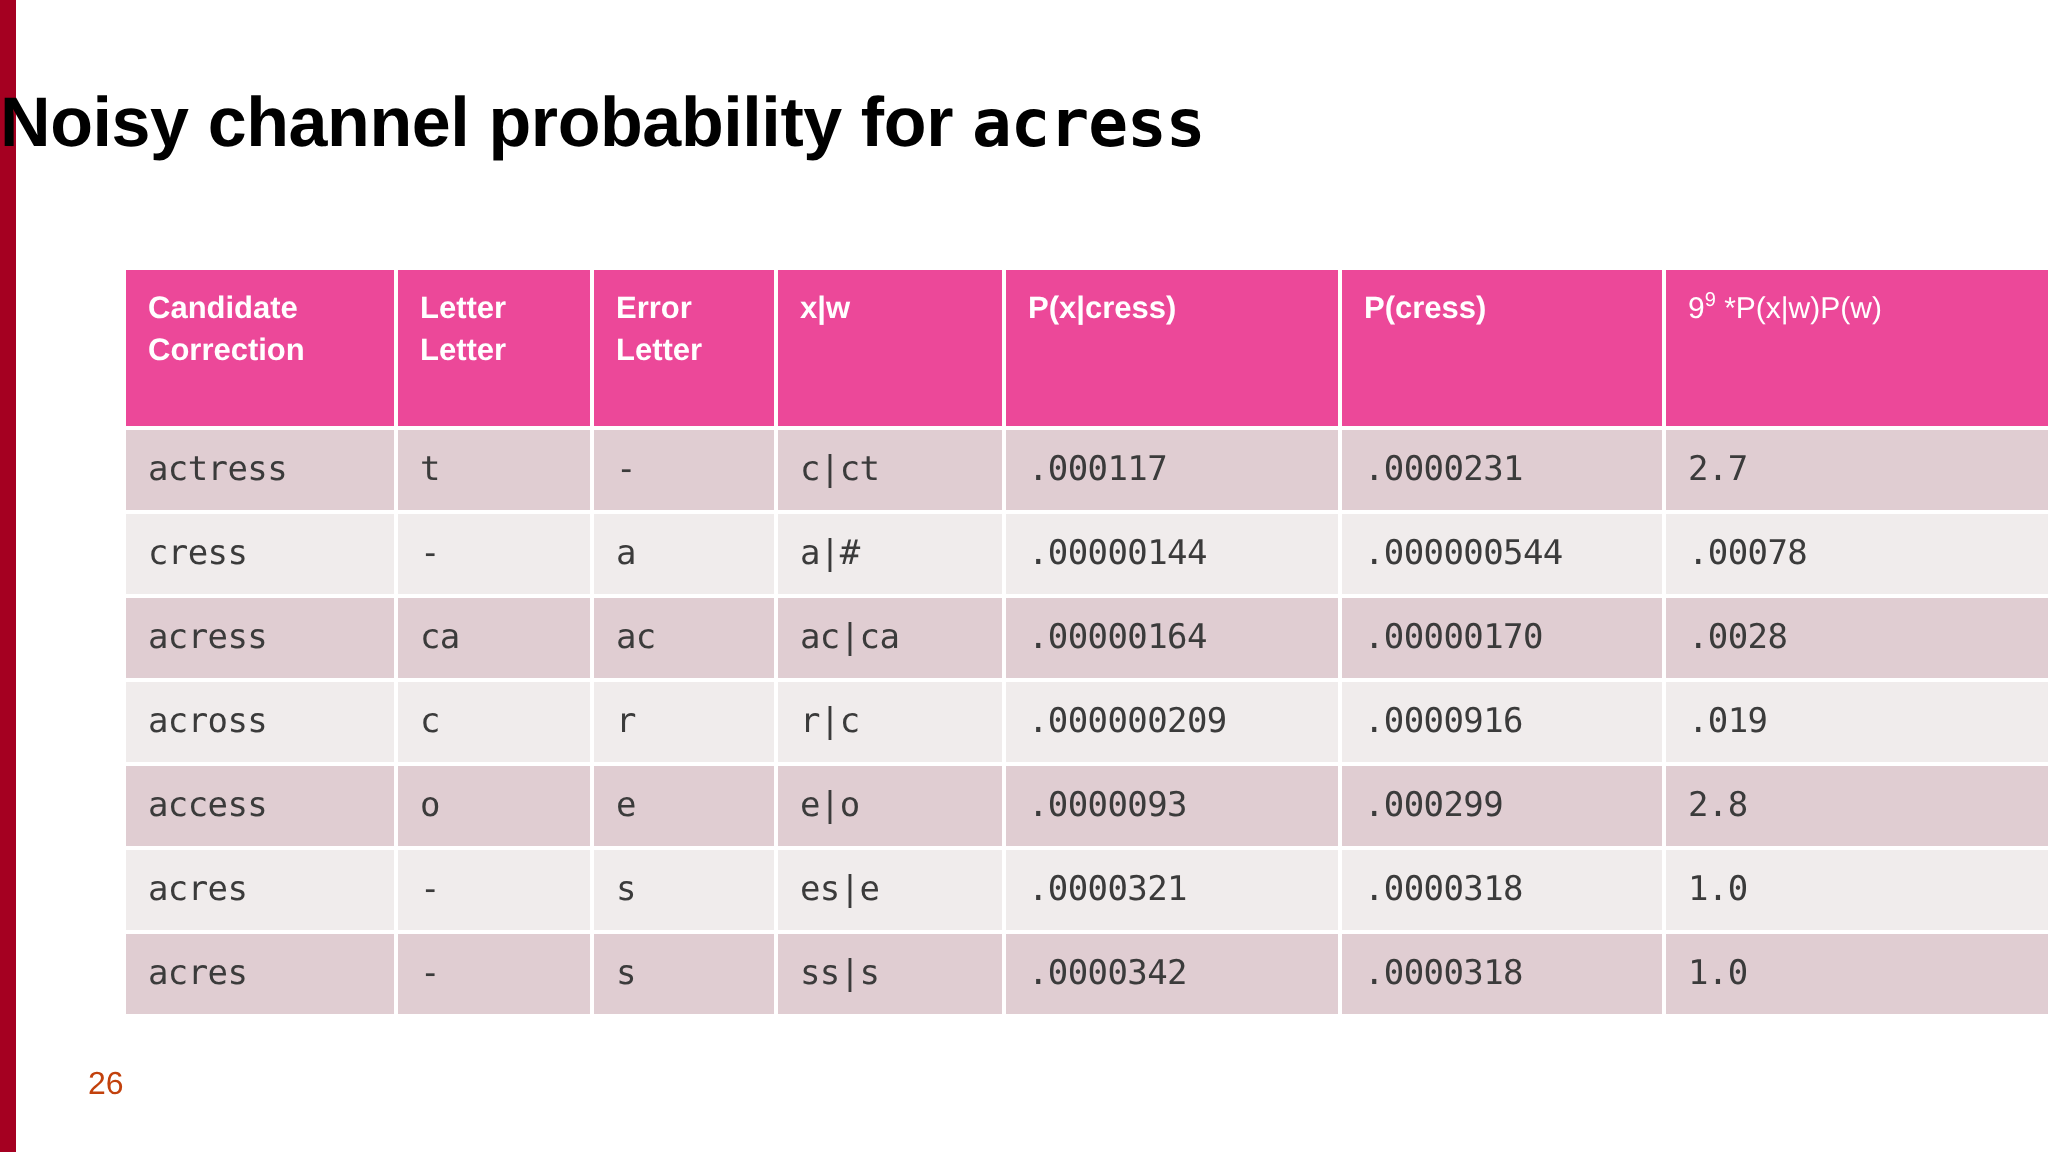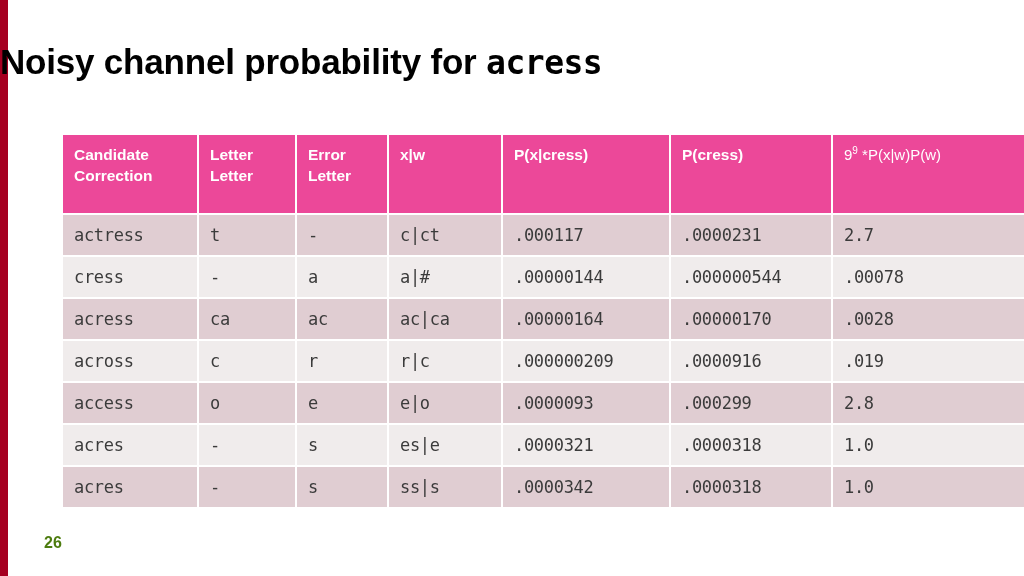--- a/index.html
+++ b/index.html
@@ -107,22 +107,21 @@
   col.c-pxw { width: 166px; }
   col.c-pw { width: 160px; }
   col.c-prod { width: 197px; }
 
   
   .slide-number {
     position: absolute;
     left: 44px;
     top: 534px;
     font-size: 16px;
-    color: #4d7c0f;
-    font-weight: bold;
+    color: #c2410c;
   }
 </style>
 </head>
 <body>
 
 <div class="accent-bar"></div>
 
 <div class="slide-title">
   <span>Noisy channel probability for </span><span class="mono">acress</span>
 </div>

